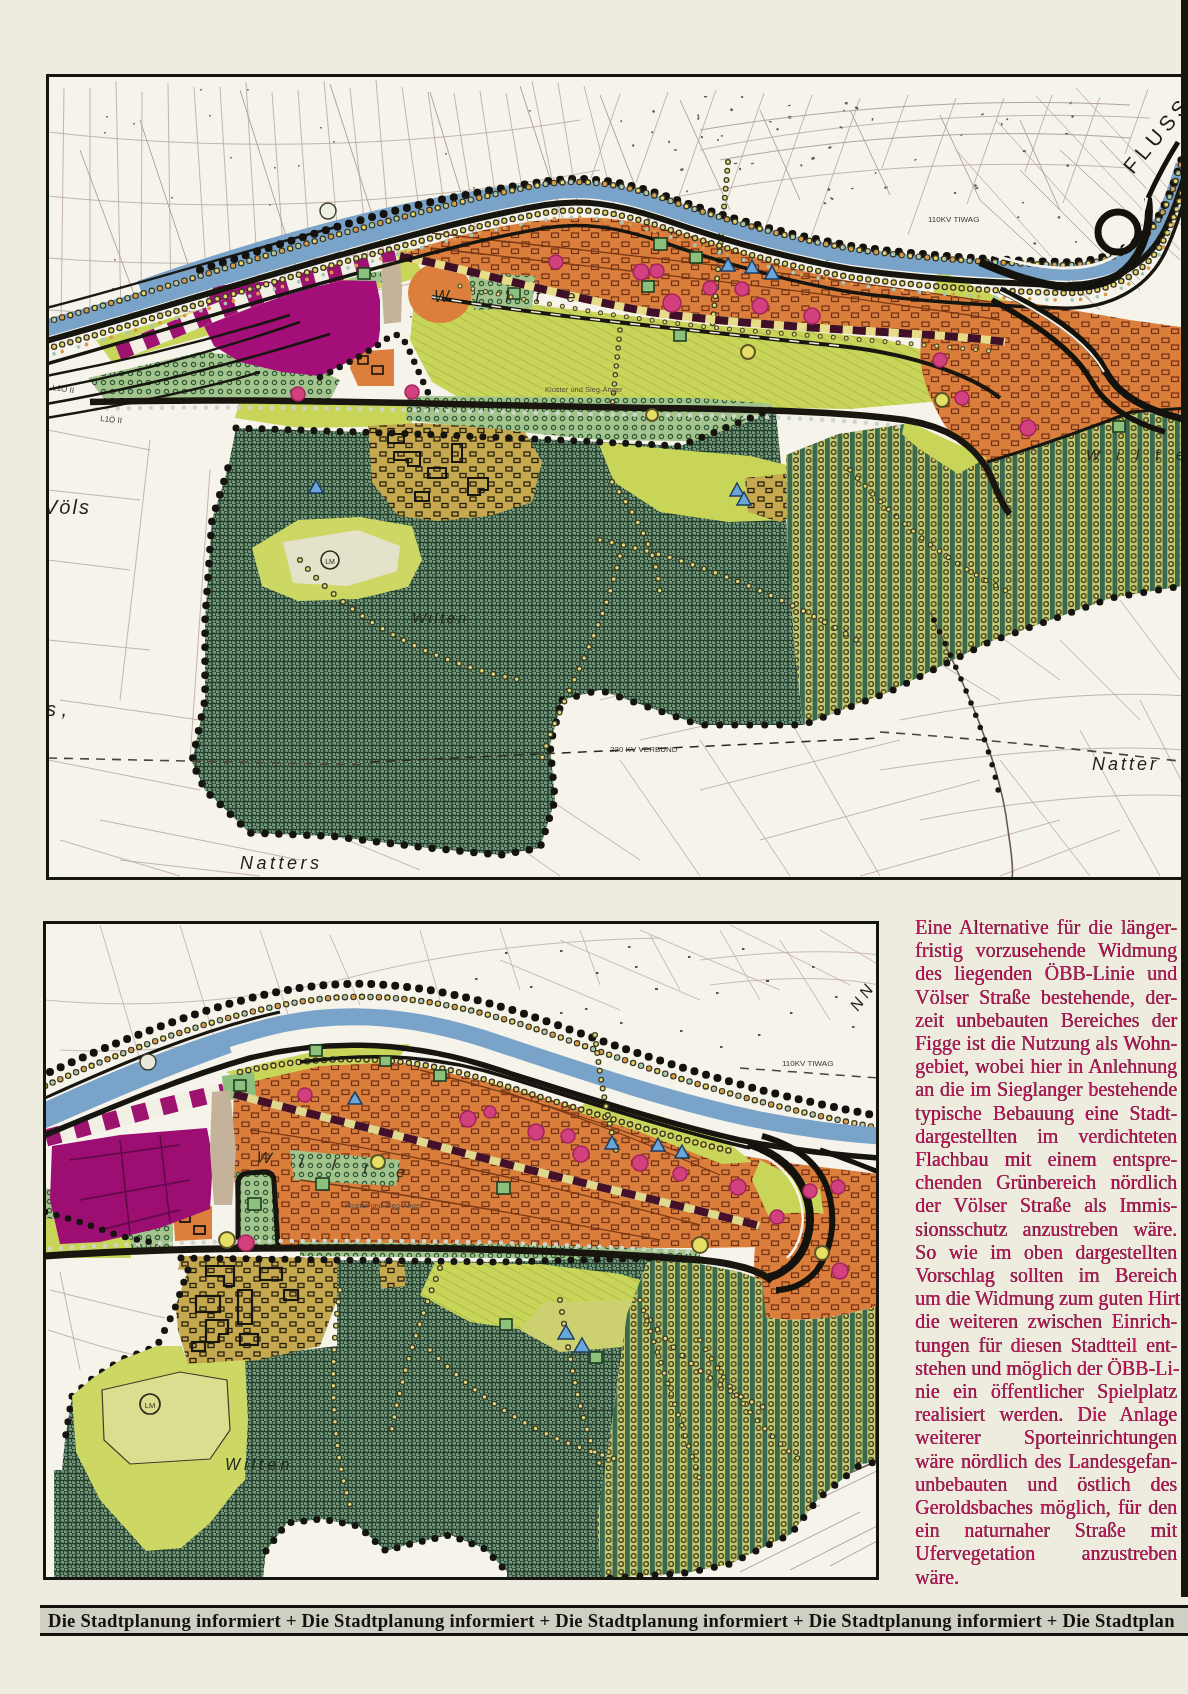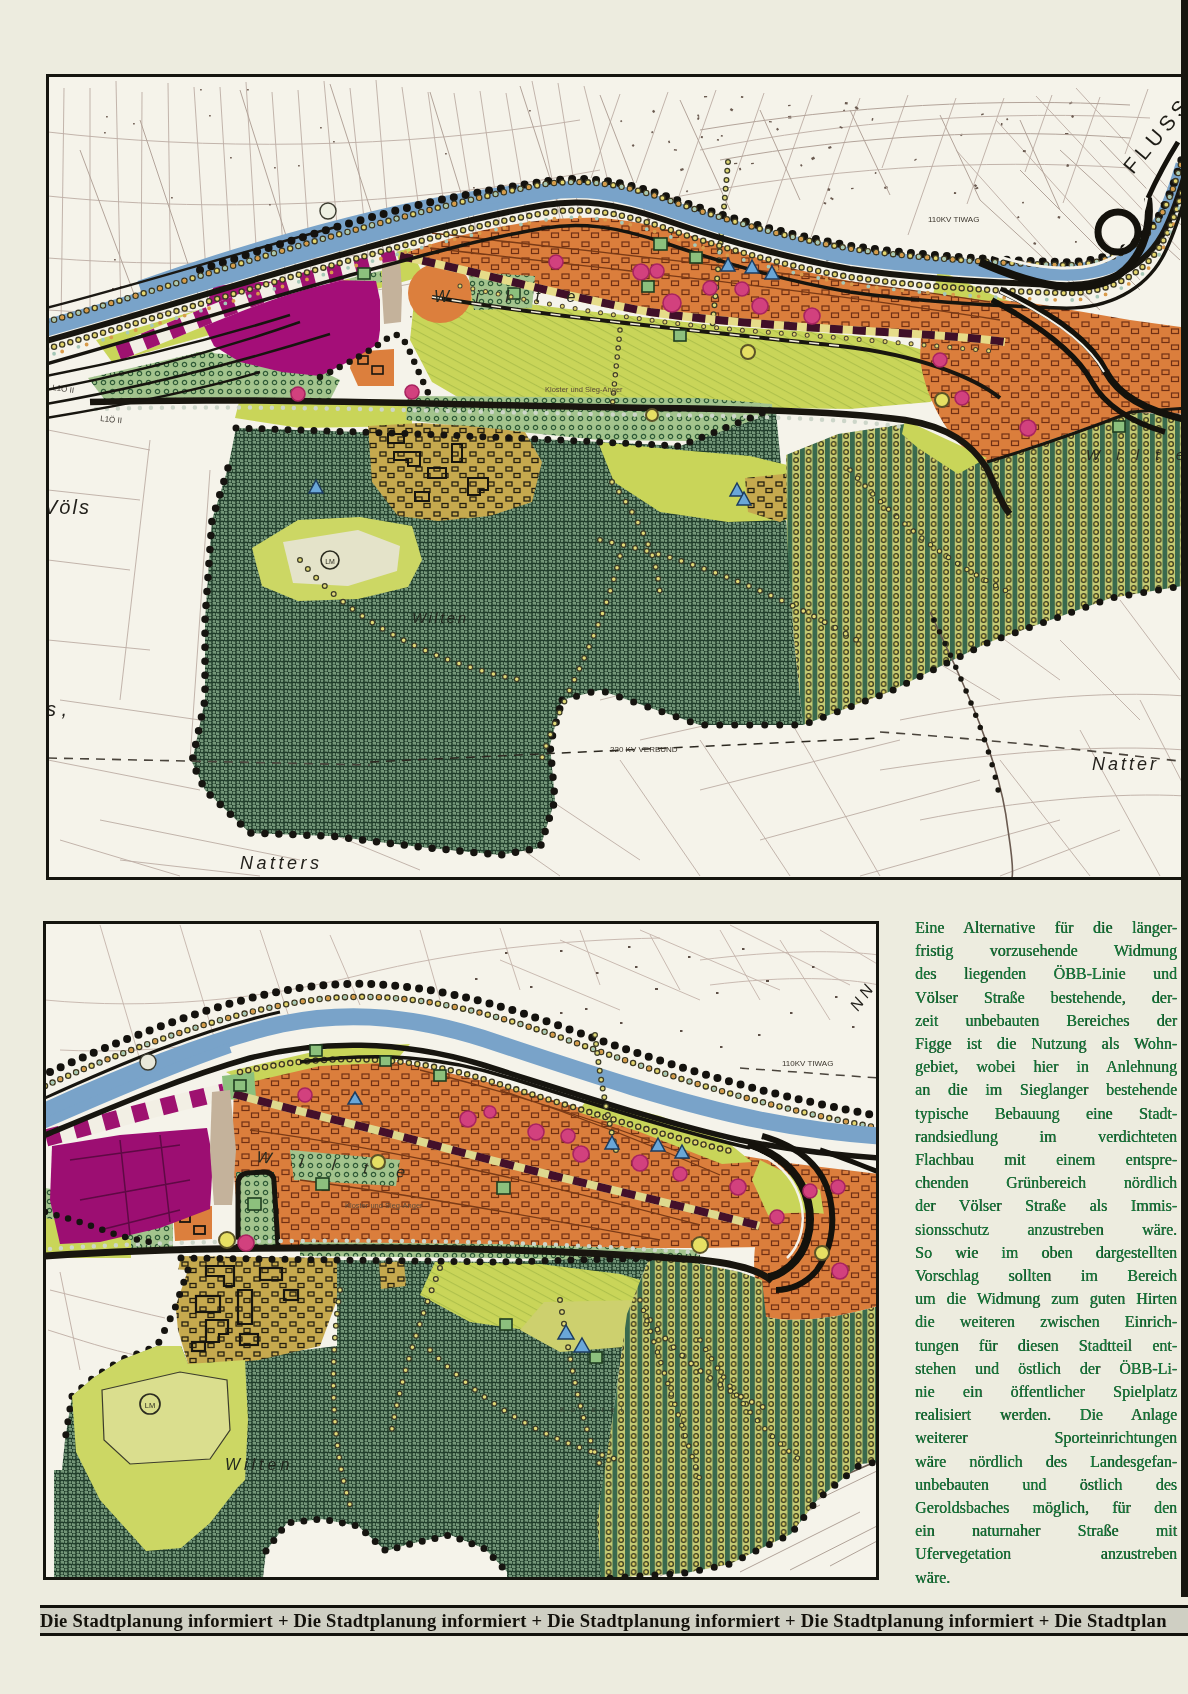--- a/index.html
+++ b/index.html
@@ -637,52 +637,52 @@
   <text x="225" y="1470" font-size="16" font-style="italic" letter-spacing="4" fill="#22281e">Wilten</text>
 
   <text x="560" y="1412" font-size="7.5" letter-spacing="2" fill="#3a4234">K o u e r e i</text>
 
   <text x="858" y="1012" font-size="16" font-style="italic" fill="#23211c" transform="rotate(-55 858 1012)">N N</text>
 
   <rect x="44.5" y="922.5" width="833" height="656" fill="none" stroke="#15150f" stroke-width="3"></rect>
 </svg>
 
 <div class="abs" style="left:915px;top:916px;width:262px;font-family:'Liberation Serif',serif;
-     font-size:16px;line-height:23.2px;color:#15803d;text-shadow:0.35px 0 0 #15130e;">
+     font-size:20px;line-height:23.2px;color:#be185d;text-shadow:0.35px 0 0 #15130e;">
   <div class="j">Eine Alternative für die länger-</div>
   <div class="j">fristig vorzusehende Widmung</div>
   <div class="j">des liegenden ÖBB-Linie und</div>
   <div class="j">Völser Straße bestehende, der-</div>
   <div class="j">zeit unbebauten Bereiches der</div>
   <div class="j">Figge ist die Nutzung als Wohn-</div>
   <div class="j">gebiet, wobei hier in Anlehnung</div>
   <div class="j">an die im Sieglanger bestehende</div>
   <div class="j">typische Bebauung eine Stadt-</div>
-  <div class="j">randsiedlung im verdichteten</div>
+  <div class="j">dargestellten im verdichteten</div>
   <div class="j">Flachbau mit einem entspre-</div>
   <div class="j">chenden Grünbereich nördlich</div>
   <div class="j">der Völser Straße als Immis-</div>
   <div class="j">sionsschutz anzustreben wäre.</div>
   <div class="j">So wie im oben dargestellten</div>
   <div class="j">Vorschlag sollten im Bereich</div>
   <div class="j">um die Widmung zum guten Hirten</div>
   <div class="j">die weiteren zwischen Einrich-</div>
   <div class="j">tungen für diesen Stadtteil ent-</div>
-  <div class="j">stehen und östlich der ÖBB-Li-</div>
+  <div class="j">stehen und möglich der ÖBB-Li-</div>
   <div class="j">nie ein öffentlicher Spielplatz</div>
   <div class="j">realisiert werden. Die Anlage</div>
   <div class="j">weiterer&nbsp;&nbsp;&nbsp;&nbsp;Sporteinrichtungen</div>
   <div class="j">wäre nördlich des Landesgefan-</div>
   <div class="j">unbebauten und östlich des</div>
   <div class="j">Geroldsbaches möglich, für den</div>
   <div class="j">ein naturnaher Straße mit</div>
   <div class="j">Ufervegetation&nbsp;&nbsp;&nbsp;&nbsp;anzustreben</div>
   <div>wäre.</div>
 </div>
 <style>.j{text-align:justify;text-align-last:justify;white-space:nowrap;}</style>
 
 <div class="abs" style="left:40px;top:1605px;width:1148px;height:31px;background:#cfcfc3;
      border-top:3px solid #12120c;border-bottom:3px solid #12120c;box-sizing:border-box;
      font-family:'Liberation Serif',serif;font-weight:bold;font-size:18.6px;color:#14120c;
-     letter-spacing:0.25px;line-height:26px;white-space:nowrap;overflow:hidden;padding-left:0;">
+     letter-spacing:0.25px;line-height:26px;white-space:nowrap;overflow:hidden;padding-left:8px;">
 Die Stadtplanung informiert + Die Stadtplanung informiert + Die Stadtplanung informiert + Die Stadtplanung informiert + Die Stadtplan</div>
 
 <div class="abs" style="left:1181px;top:0;width:7px;height:1597px;background:#16160f;"></div>
 
 </body></html>

